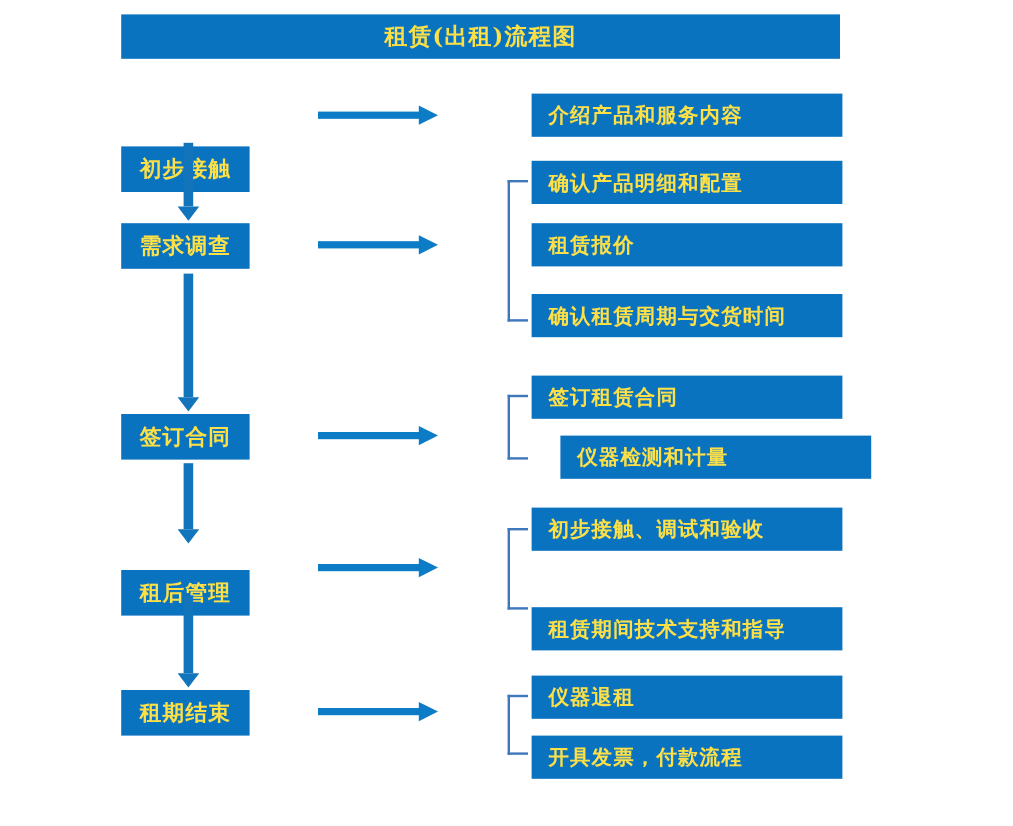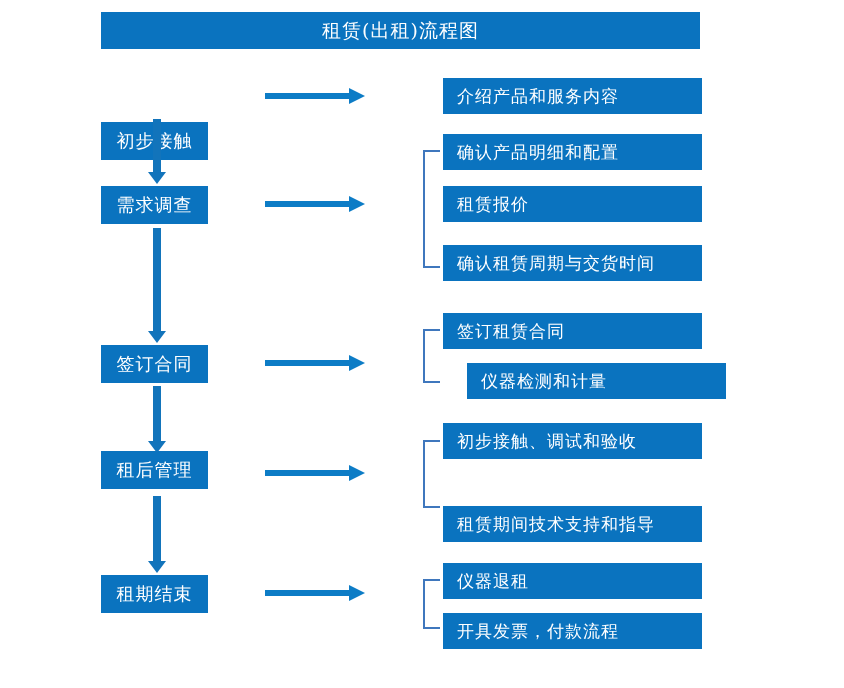--- a/index.html
+++ b/index.html
@@ -8,22 +8,22 @@
     background:#ffffff;
     font-family:"DejaVu Sans","Liberation Sans",sans-serif;
     overflow:hidden;
   }
   #canvas{position:relative;width:844px;height:688px;}
 
   
   .box{
     position:absolute;
     background:#0a73bf;
-    color:#ffffff;
-    font-weight:normal;
+    color:#fde047;
+    font-weight:bold;
     display:flex;
     align-items:center;
     letter-spacing:1px;
     box-sizing:border-box;
     font-family:"DejaVu Serif","Liberation Serif",serif;
   }
 
   
   .title-bar{
     left:101px;top:12px;width:599px;height:37px;
@@ -33,21 +33,21 @@
 
   
   .stage{
     left:101px;width:107px;height:38px;
     justify-content:center;
     font-size:18px;
   }
   .stage.s1{top:78px;margin-top:44px;}
   .stage.s2{top:186px;}
   .stage.s3{top:345px;}
-  .stage.s4{top:451px;}
+  .stage.s4{top:475px;}
   .stage.s5{top:575px;}
 
   
   .detail{
     left:443px;width:259px;height:36px;
     padding-left:14px;
     font-size:17px;
   }
   .d1{top:78px;}
   .d2{top:134px;}

